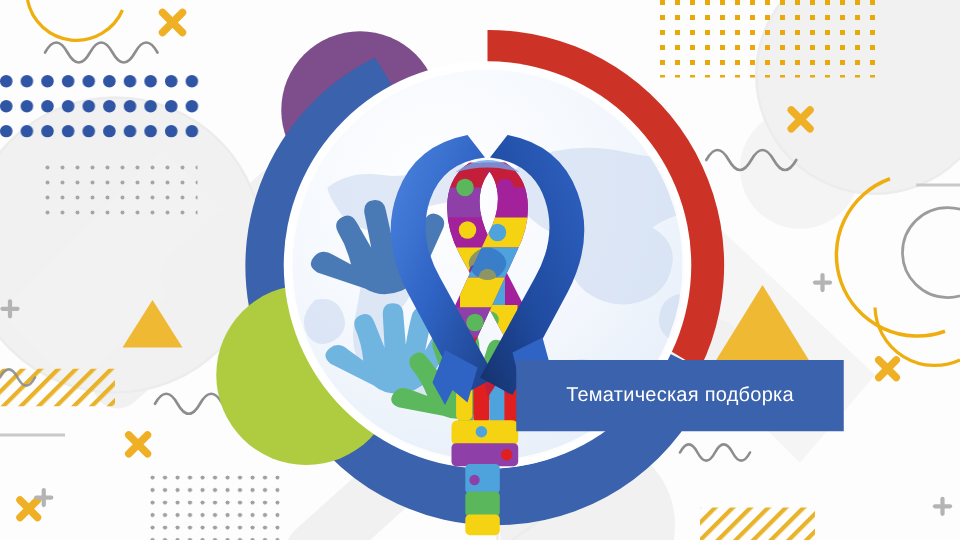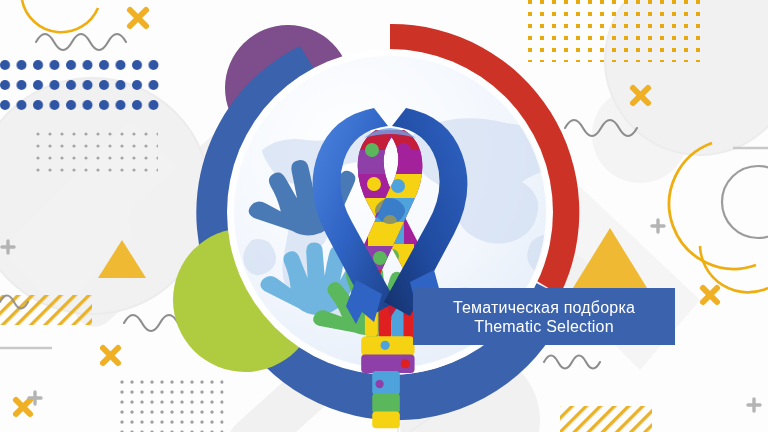--- a/index.html
+++ b/index.html
@@ -294,16 +294,15 @@
 
       <polygon points="-34,68 -8,82 -16,110 -28,100 -34,112 -44,94" fill="#2f63c4"></polygon>
       <polygon points="20,70 44,58 50,80 38,86 32,98 24,86" fill="#2f63c4"></polygon>
 
       <path d="M-26 -74 q26 -20 52 0 q-26 -8 -52 0 Z" fill="#6ea2ec" opacity="0.8"></path>
     </g>
   </svg>
 
   <div class="banner">
     <div class="banner-line ru">Тематическая подборка</div>
-    <div class="banner-line en">Thematic Selection</div>
   </div>
 
 </div>
 
 </body></html>

